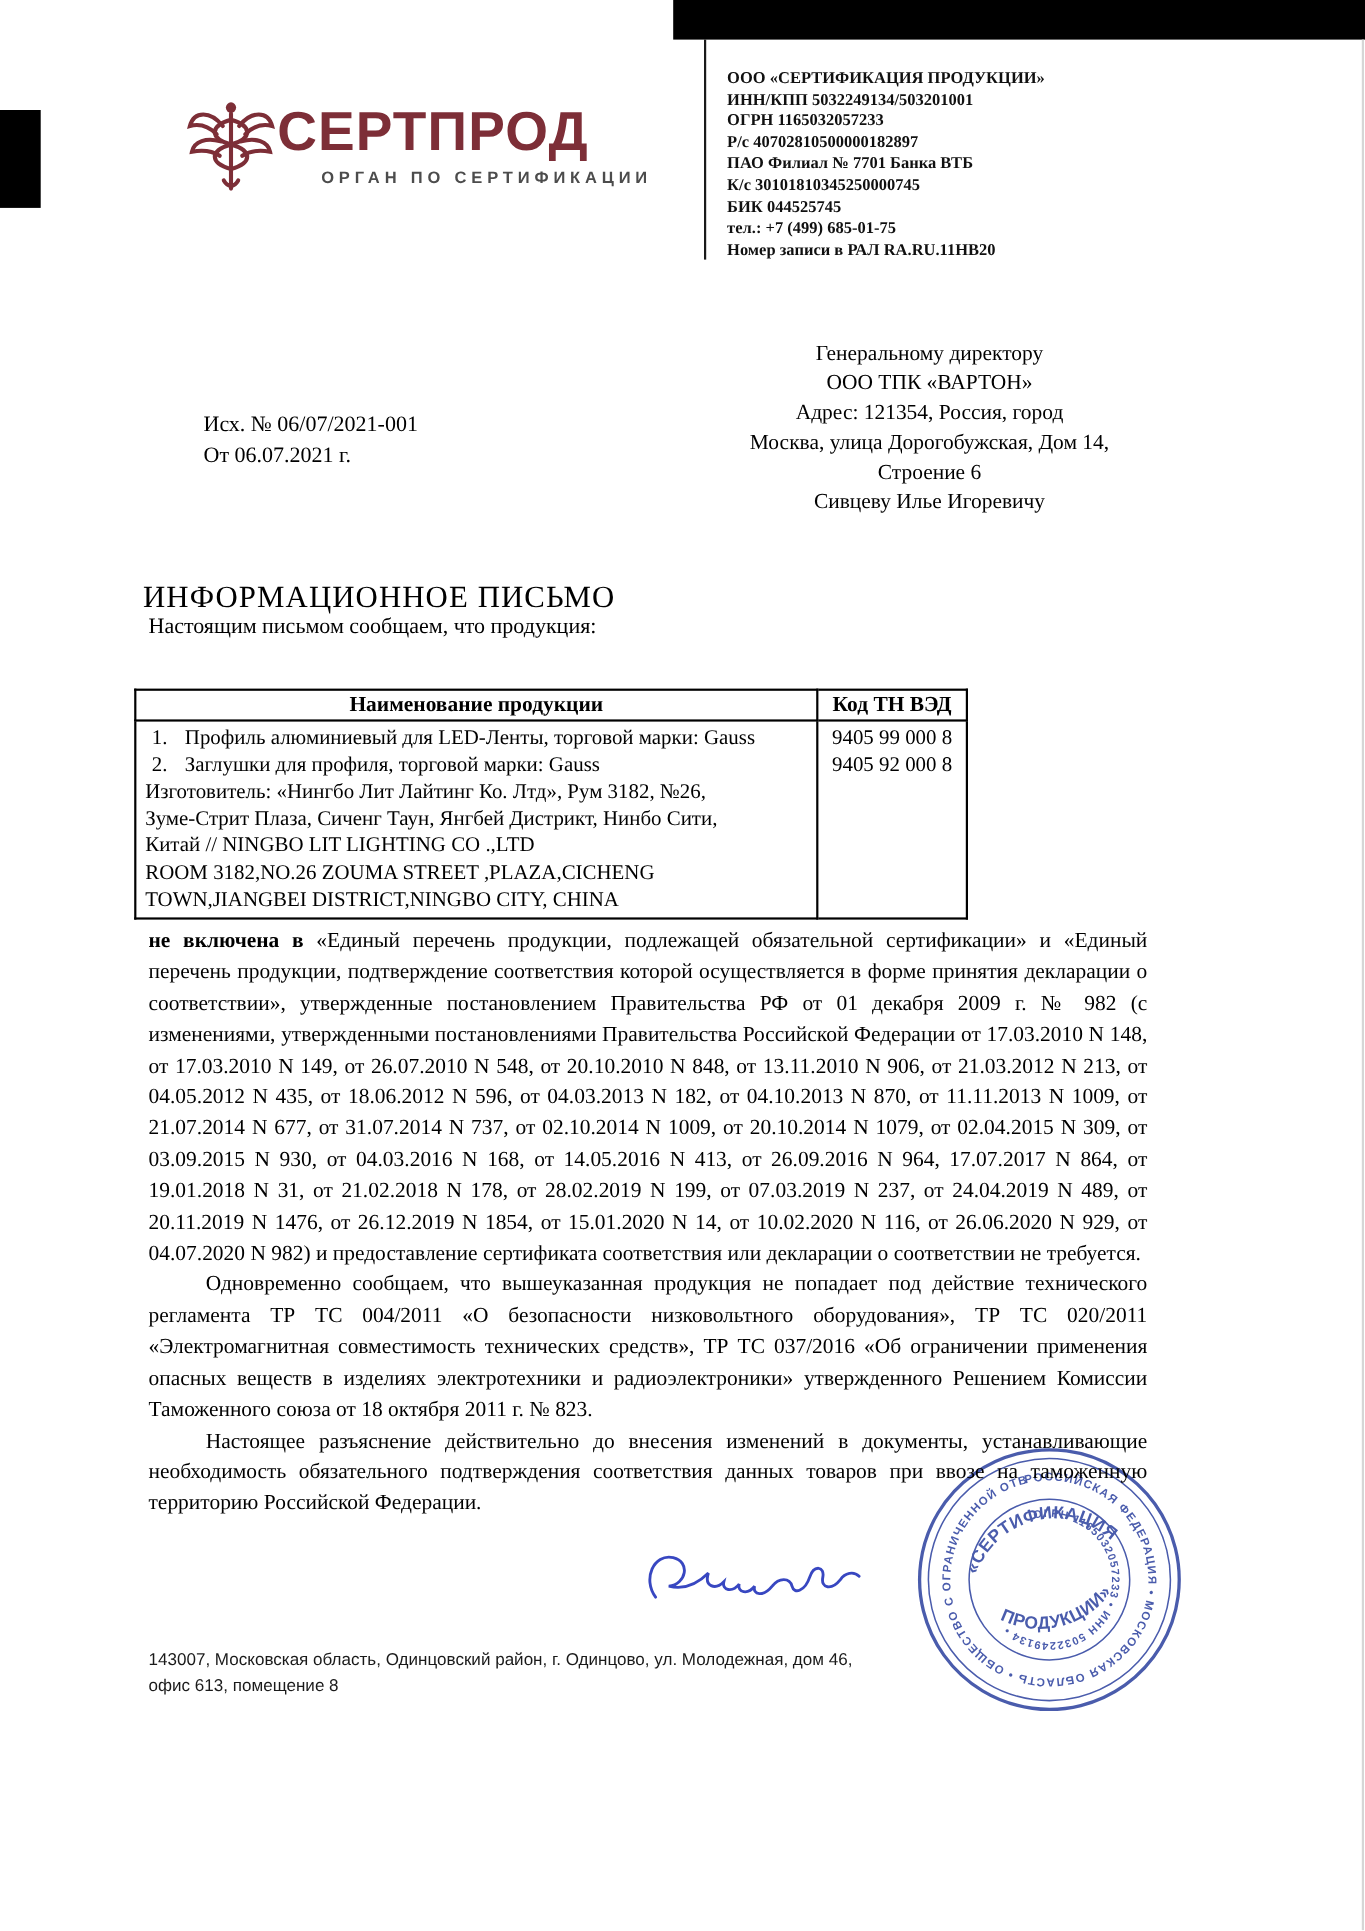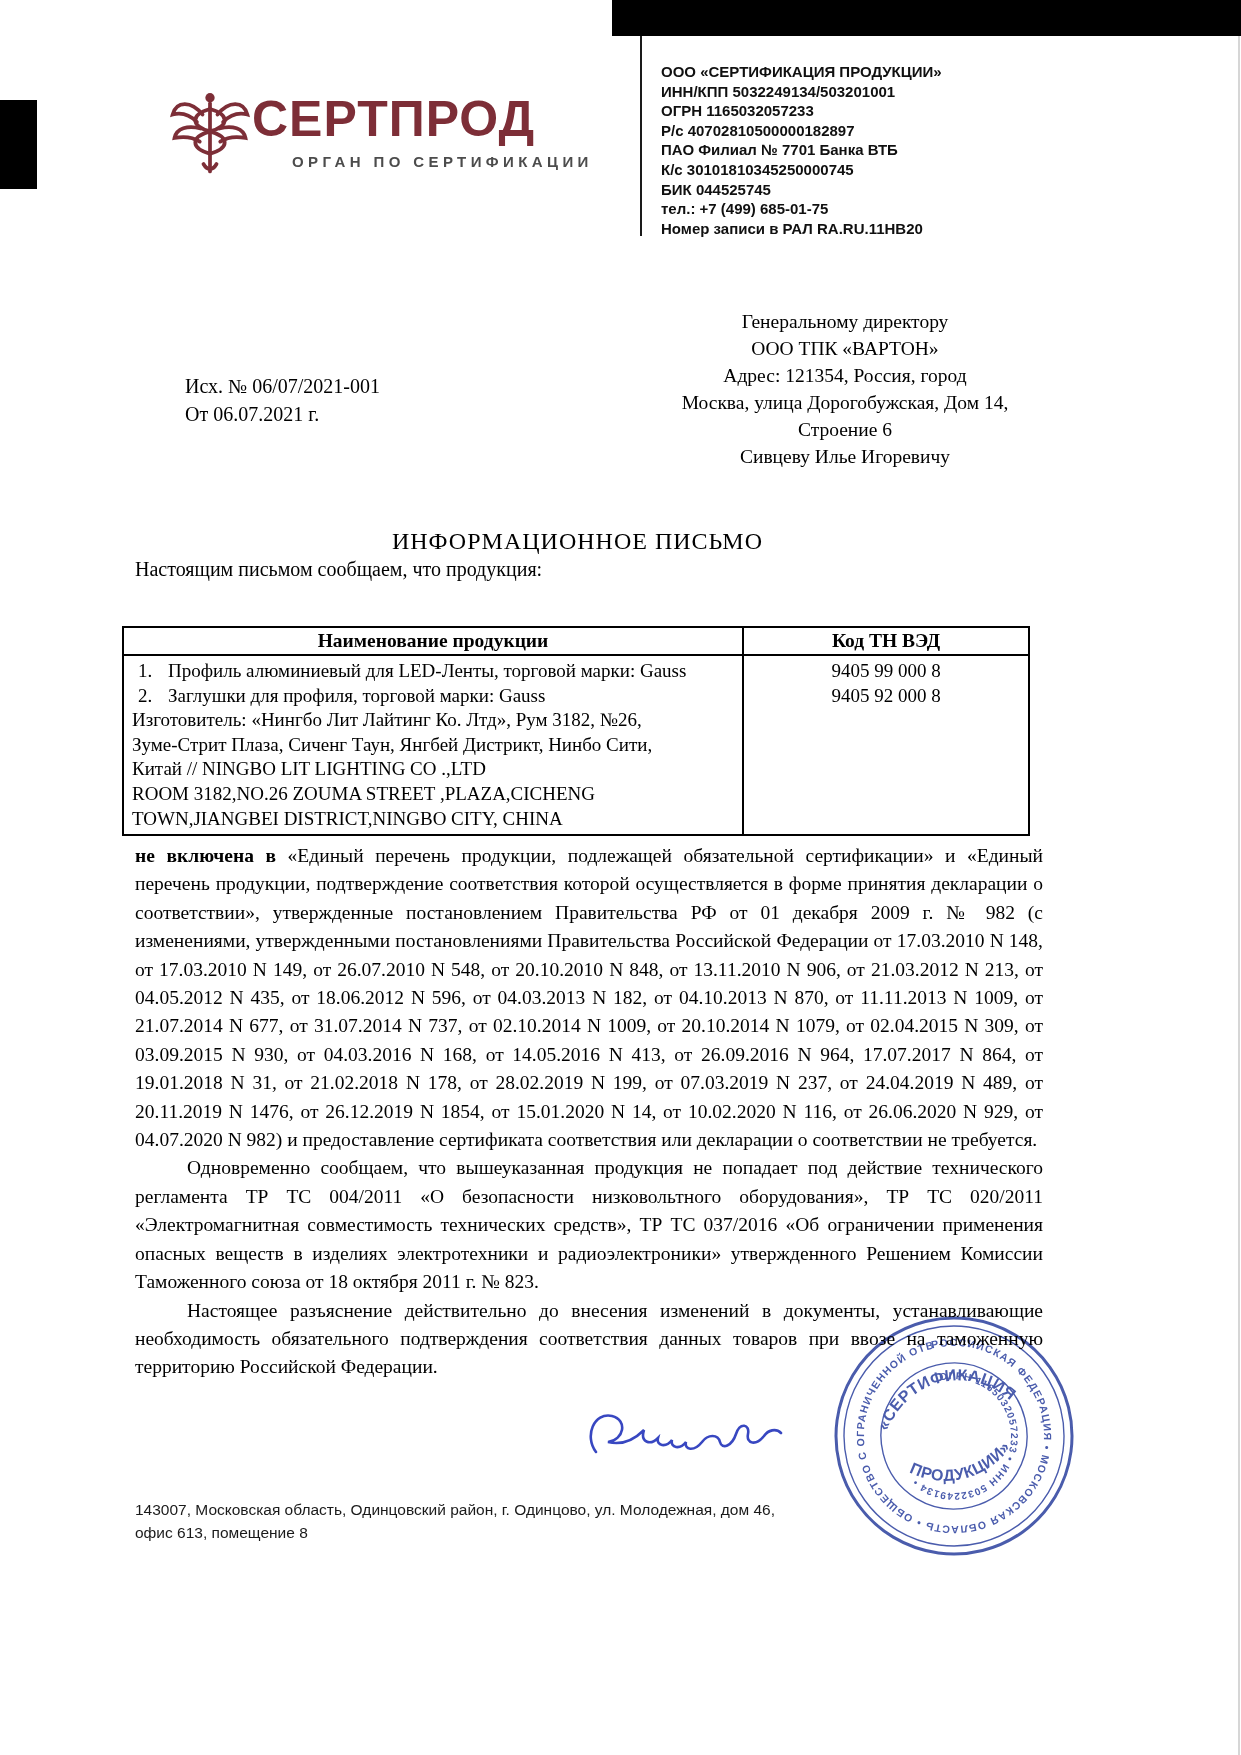--- a/index.html
+++ b/index.html
@@ -20,34 +20,34 @@
     font-family:"Liberation Sans", sans-serif; font-weight:bold; font-size:50px;
     color:#7d2e37; letter-spacing:1px; line-height:1; margin-top:6px;
   }
   .brand-sub {
     font-family:"Liberation Sans", sans-serif; font-weight:bold; font-size:15px;
     color:#4c4c4c; letter-spacing:4.4px; margin-top:9px;margin-left:40px;
   }
   .header-divider { position:absolute; left:640px; top:36px; width:2px; height:200px; background:#1a1a1a; }
   .company-details {
     position:absolute; left:661px; top:62px;
-    font-family:Liberation Sans, sans-serif; font-weight:bold;
+    font-family:Liberation Serif, serif; font-weight:bold;
     font-size:15px; line-height:19.6px; color:#101010;
   }
 
   
   .ref-block { position:absolute; left:185px; top:372px; font-size:20px; line-height:28px; }
   .recipient { position:absolute; left:680px; top:308px; width:330px; text-align:center; font-size:19.5px; line-height:27px; }
 
   
-  .letter-title { position:absolute; left:130px; top:528px; width:895px; text-align:center; font-size:24px; letter-spacing:1px; }
+  .letter-title { position:absolute; left:130px; top:528px; width:895px; font-size:28px; letter-spacing:1px; }
   .intro { position:absolute; left:135px; top:558px; font-size:20px; }
 
   
-  .product-table { position:absolute; left:122px; top:626px; width:908px; border-collapse:collapse; font-size:19px; table-layout:fixed; }
+  .product-table { position:absolute; left:122px; top:626px; width:758px; border-collapse:collapse; font-size:19px; table-layout:fixed; }
   .product-table th, .product-table td { border:2px solid #000; }
   .product-table th { font-weight:bold; text-align:center; padding:2px 4px; font-size:19.5px; }
   .product-table td { vertical-align:top; padding:3px 8px; line-height:24.6px; }
   .col-name { width:620px; }
   .cell-codes { text-align:center; }
   .item-row { display:flex; }
   .item-row .num { width:36px; flex:0 0 36px; padding-left:6px; }
 
   
   .body-text { position:absolute; left:135px; top:842px; width:908px; font-size:19.5px; line-height:28.4px; text-align:justify; }

